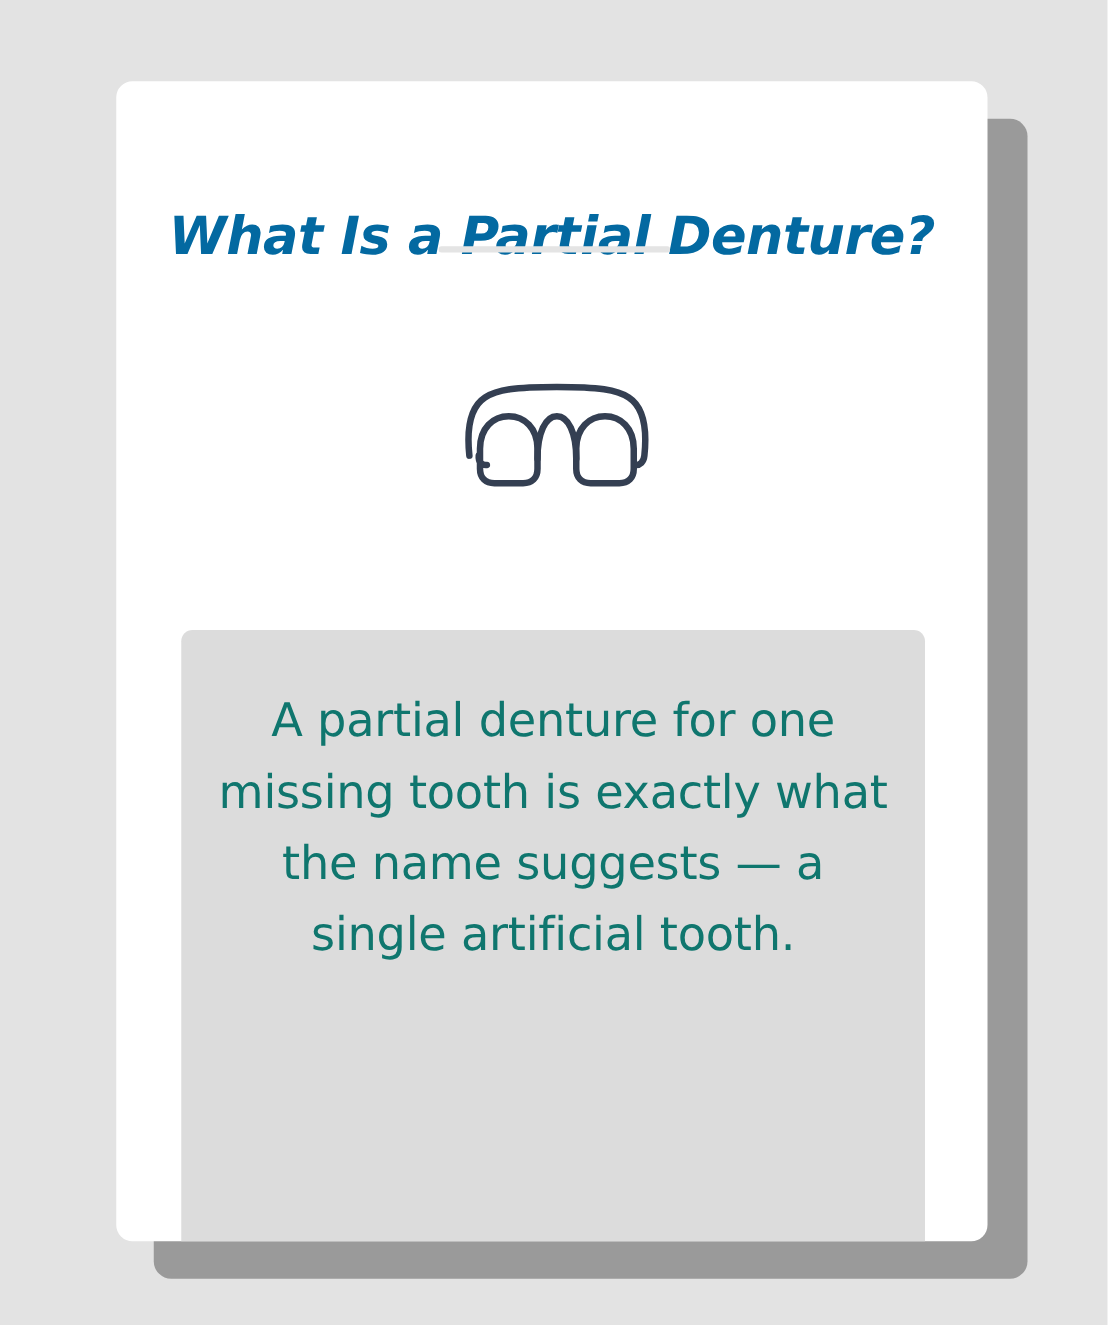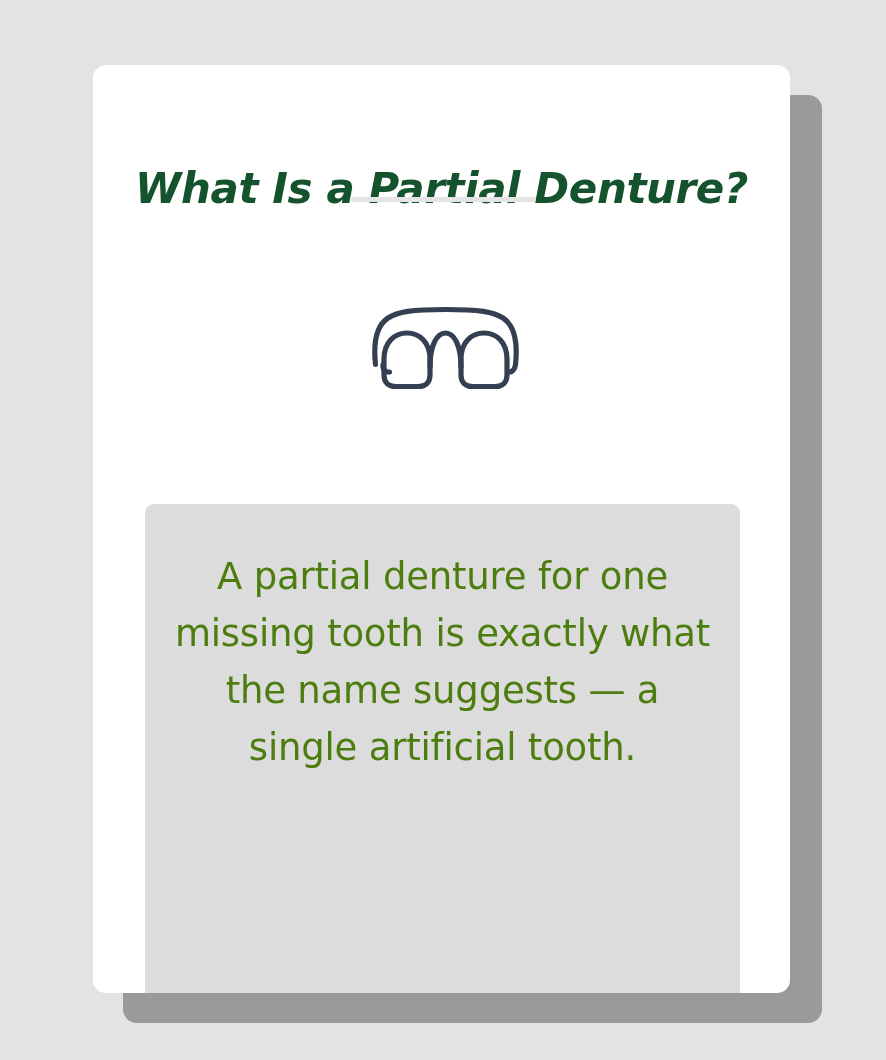--- a/index.html
+++ b/index.html
@@ -45,21 +45,21 @@
     border-radius: 13px;
     overflow: hidden;
   }
 
   .card-title {
     position: absolute;
     left: 0;
     top: 101px;
     width: 697px;
     text-align: center;
-    color: #14532d;
+    color: #0369a1;
     font-family: "DejaVu Sans", "Liberation Sans", sans-serif;
     font-size: 42px;
     font-weight: bold;
     font-style: italic;
     letter-spacing: -0.4px;
     line-height: 1.1;
     white-space: nowrap;
   }
 
   .title-divider {
@@ -91,21 +91,21 @@
     top: 439px;
     width: 595px;
     height: 510px;
     background: #dcdcdc;
     border-radius: 9px;
     box-sizing: border-box;
     padding: 44px 22px 0 22px;
   }
 
   .body-text {
-    color: #4d7c0f;
+    color: #0f766e;
     font-family: "DejaVu Sans", "Liberation Sans", sans-serif;
     font-size: 37px;
     font-weight: normal;
     line-height: 57px;
     text-align: center;
     letter-spacing: -0.2px;
   }
 </style>
 </head>
 <body>

